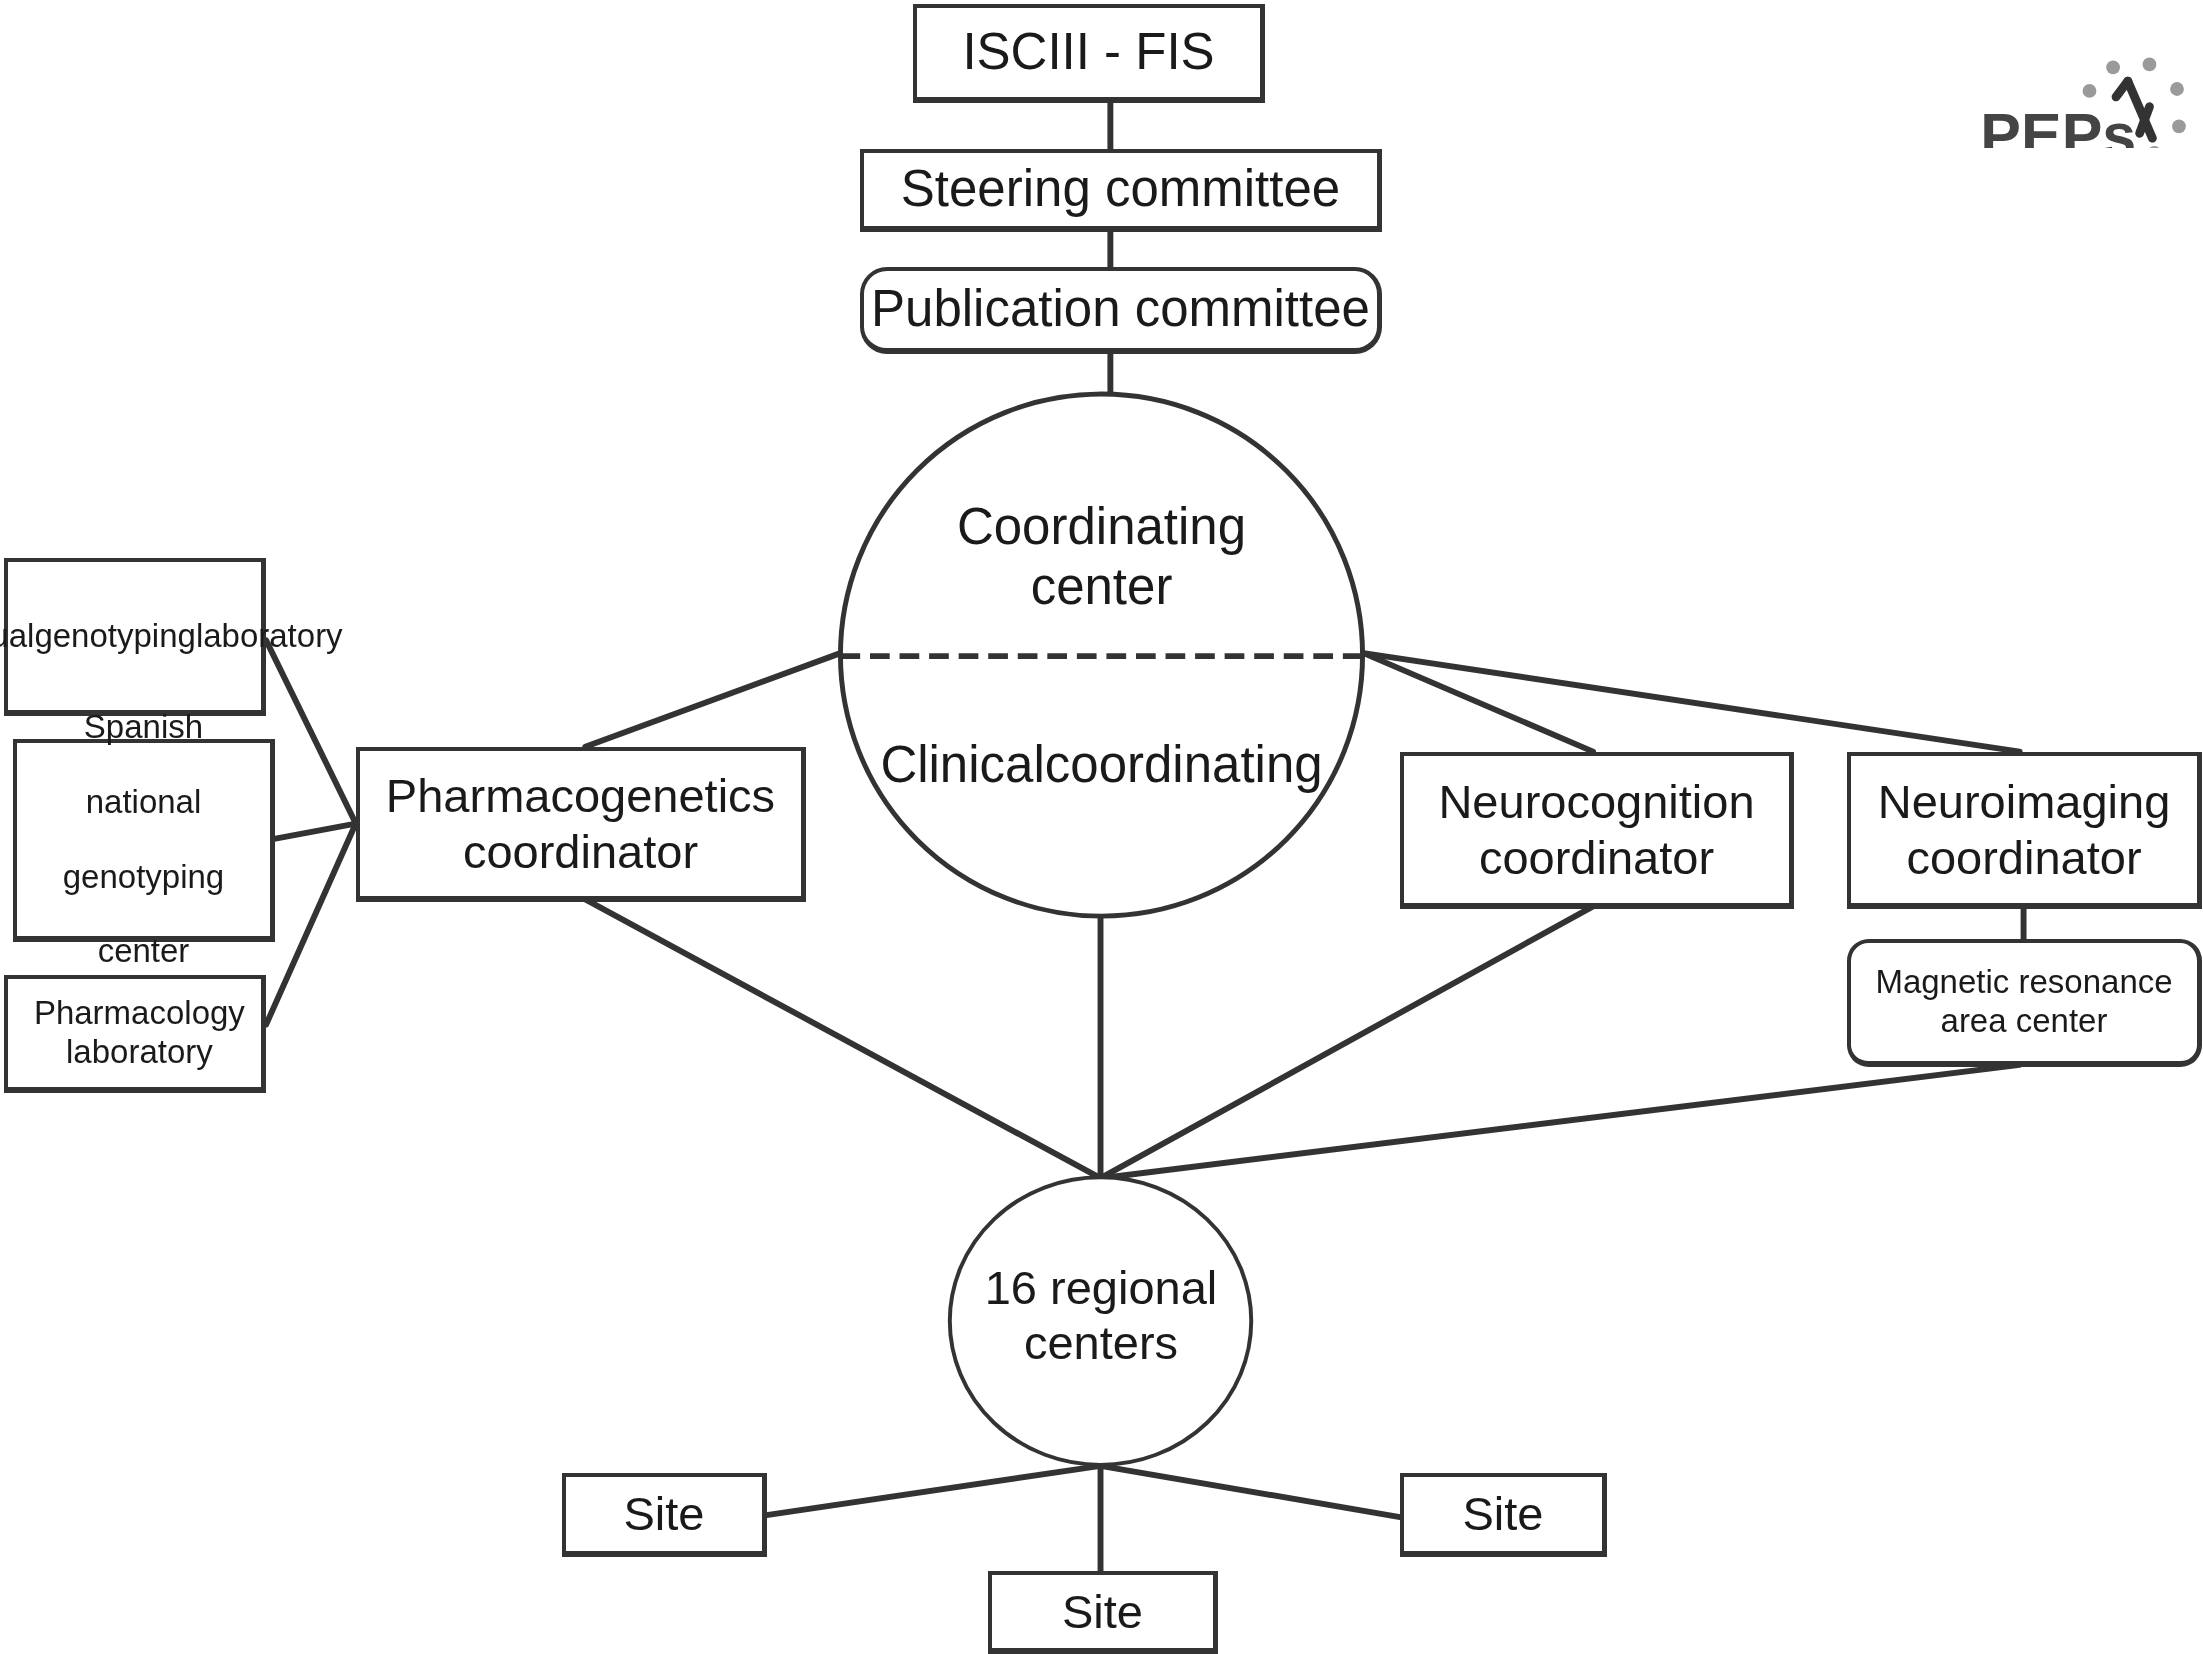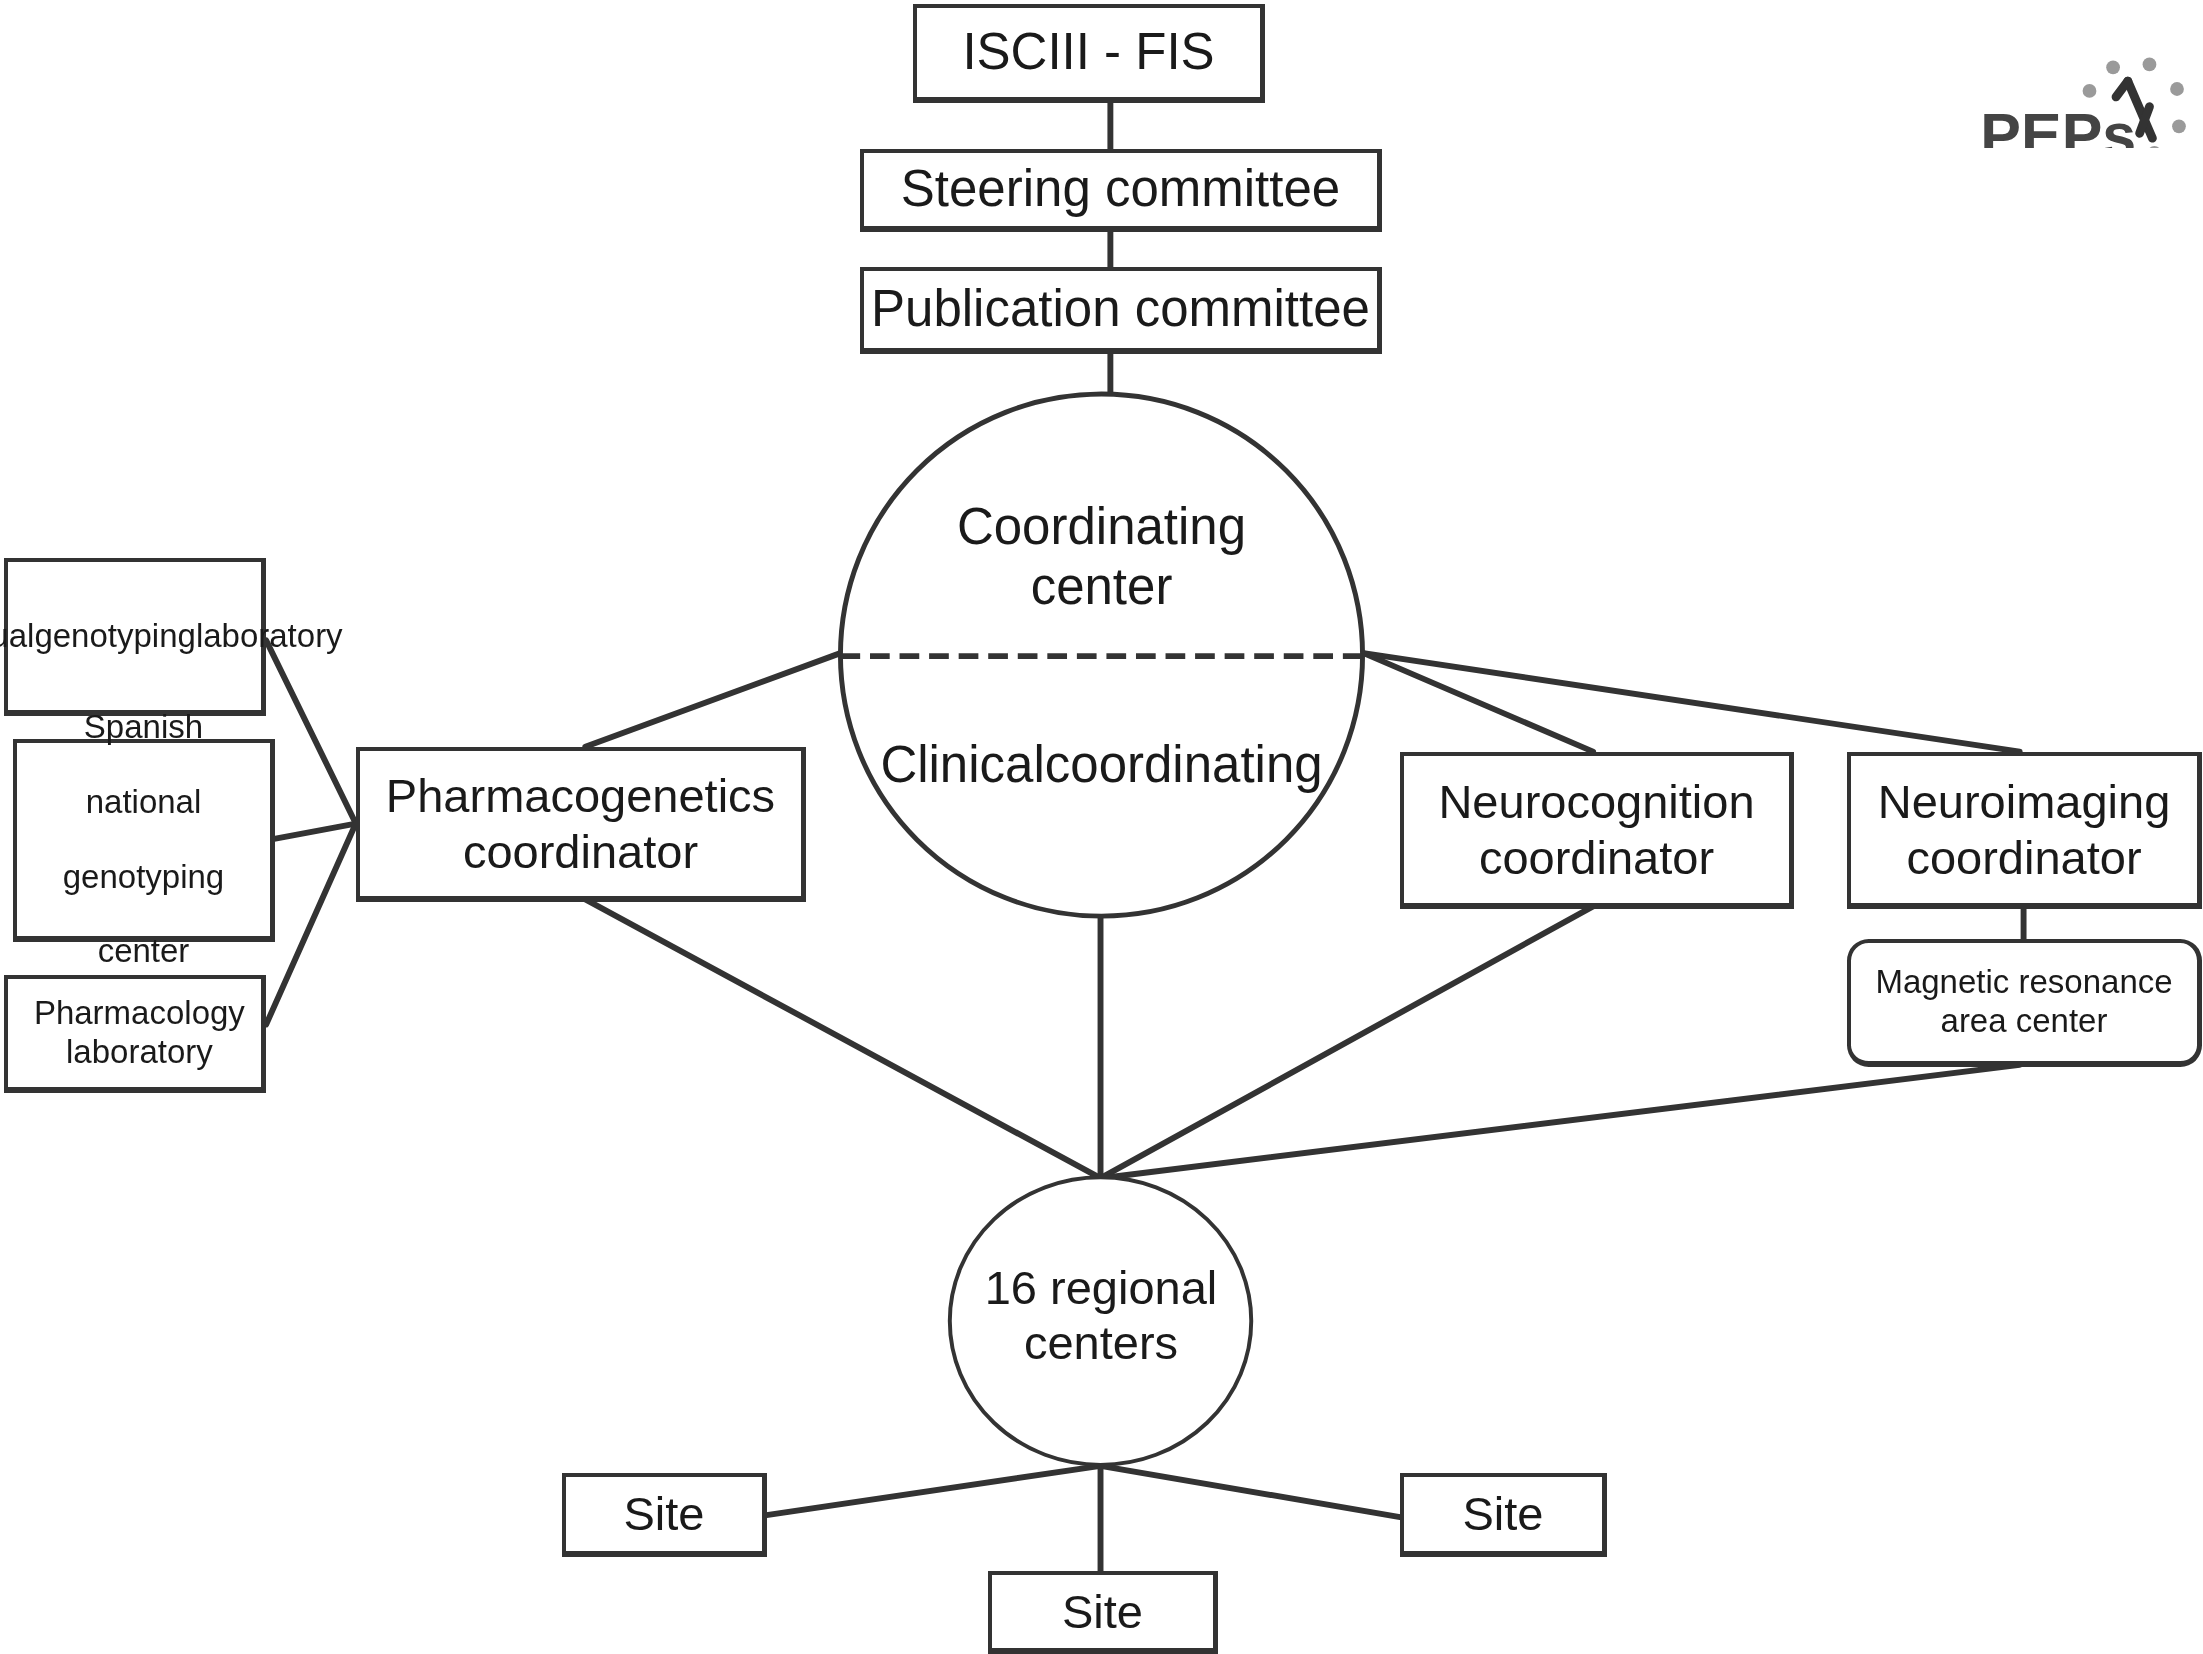--- a/index.html
+++ b/index.html
@@ -40,21 +40,21 @@
   <line x1="853" y1="666" x2="1384" y2="666" stroke="#333" stroke-width="6" stroke-dasharray="20,10"></line>
   <ellipse cx="1117" cy="1341" rx="153" ry="146" fill="#fff" stroke="#333" stroke-width="4"></ellipse>
 </svg>
 
 <div class="box big" style="left:913px; top:3.9px; width:352px; height:99px;">
   <span>ISCIII - FIS</span>
 </div>
 <div class="box big" style="left:860px; top:149px; width:522px; height:83px;">
   <span>Steering committee</span>
 </div>
-<div class="box big" style="left:860px; top:267px; width:522px; height:87px;">
+<div class="box big" style="left:860px; top:267px; width:522px; height:87px;border-radius:27px;">
   <span>Publication committee</span>
 </div>
 
 <div class="lbl big" style="left:887px; top:488px; width:429px; height:138px; flex-direction:column;">
   <span>Coordinating</span>
   <span>center</span>
 </div>
 <div class="lbl big" style="left:887px; top:696px; width:429px; height:138px; flex-direction:row;">
   <span>Clinical</span>
   <span>coordinating</span>

